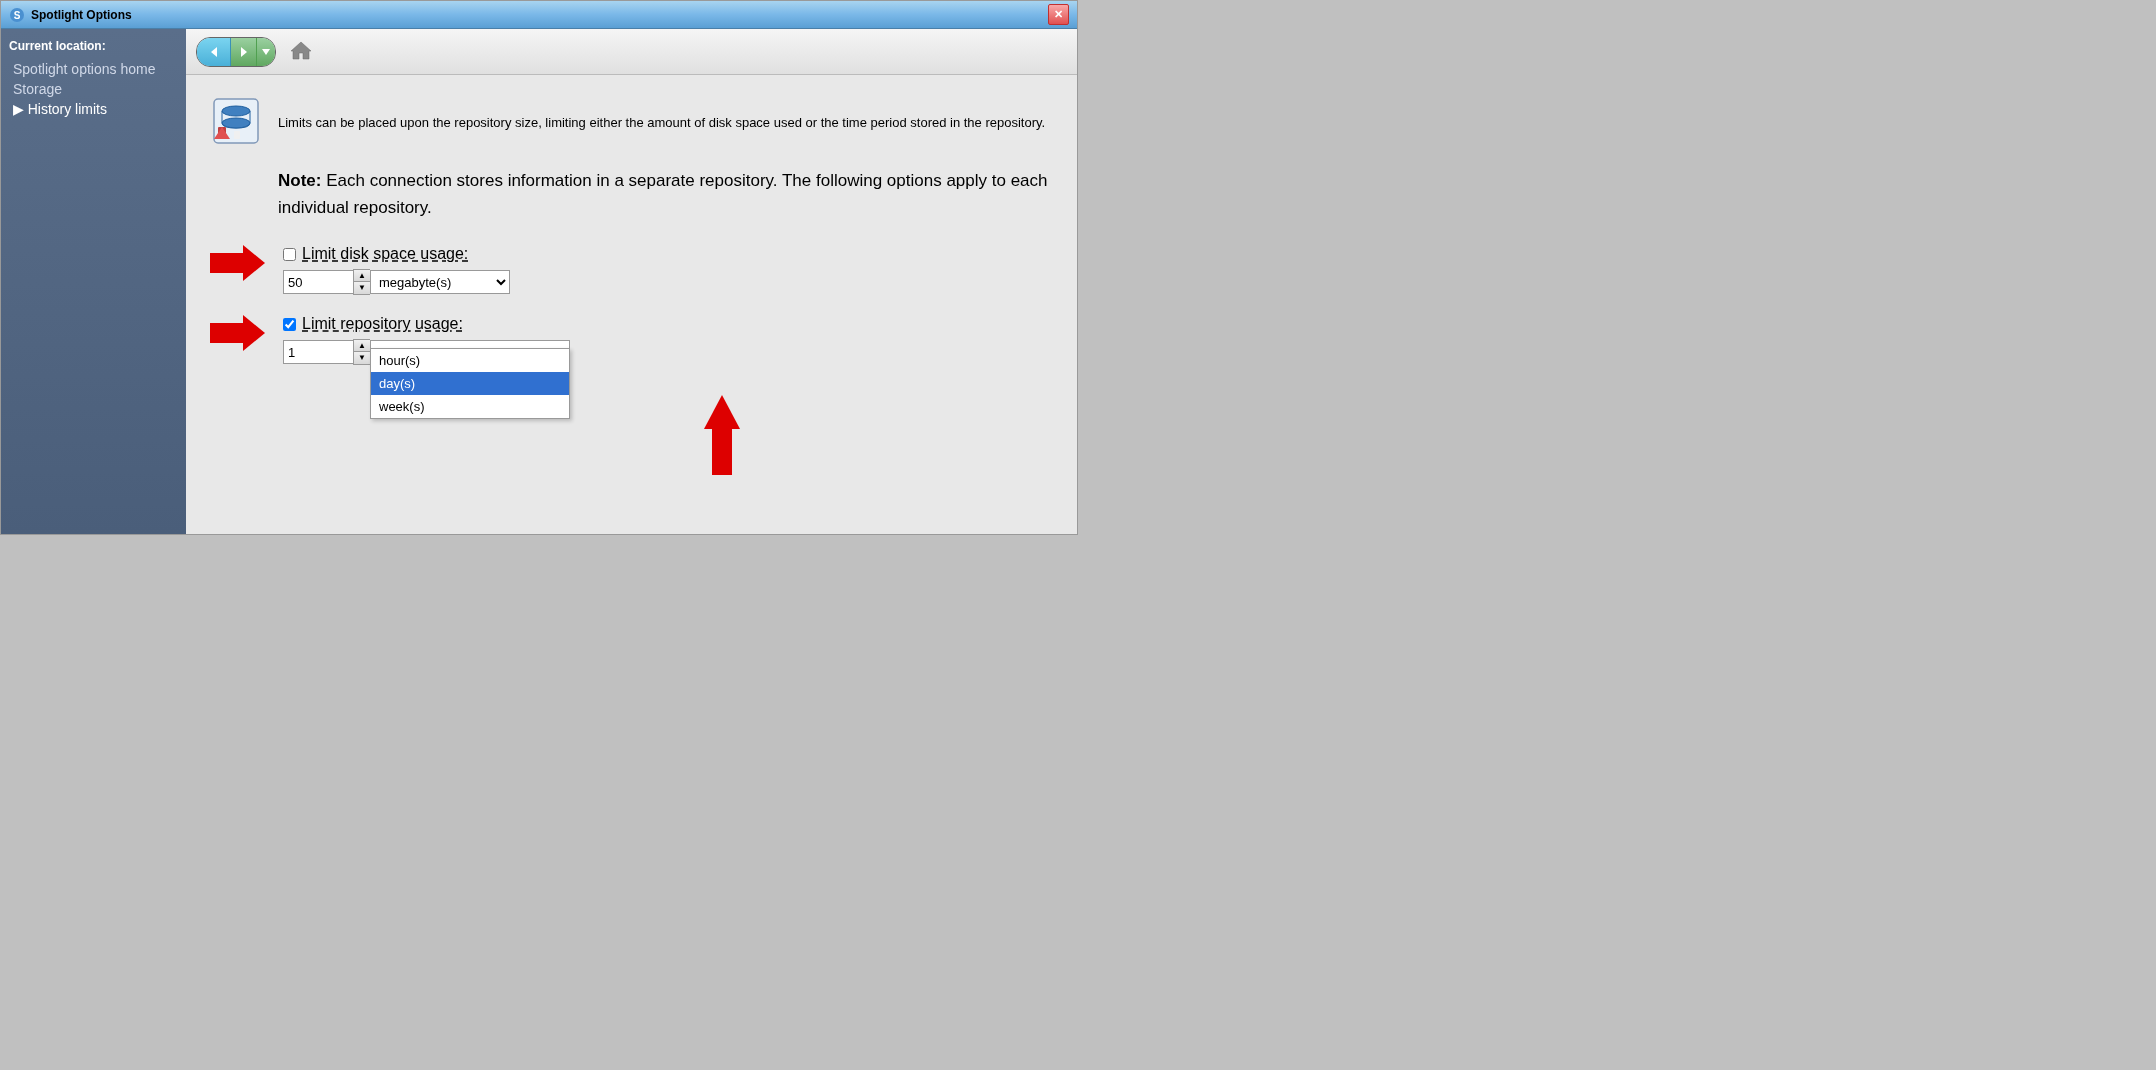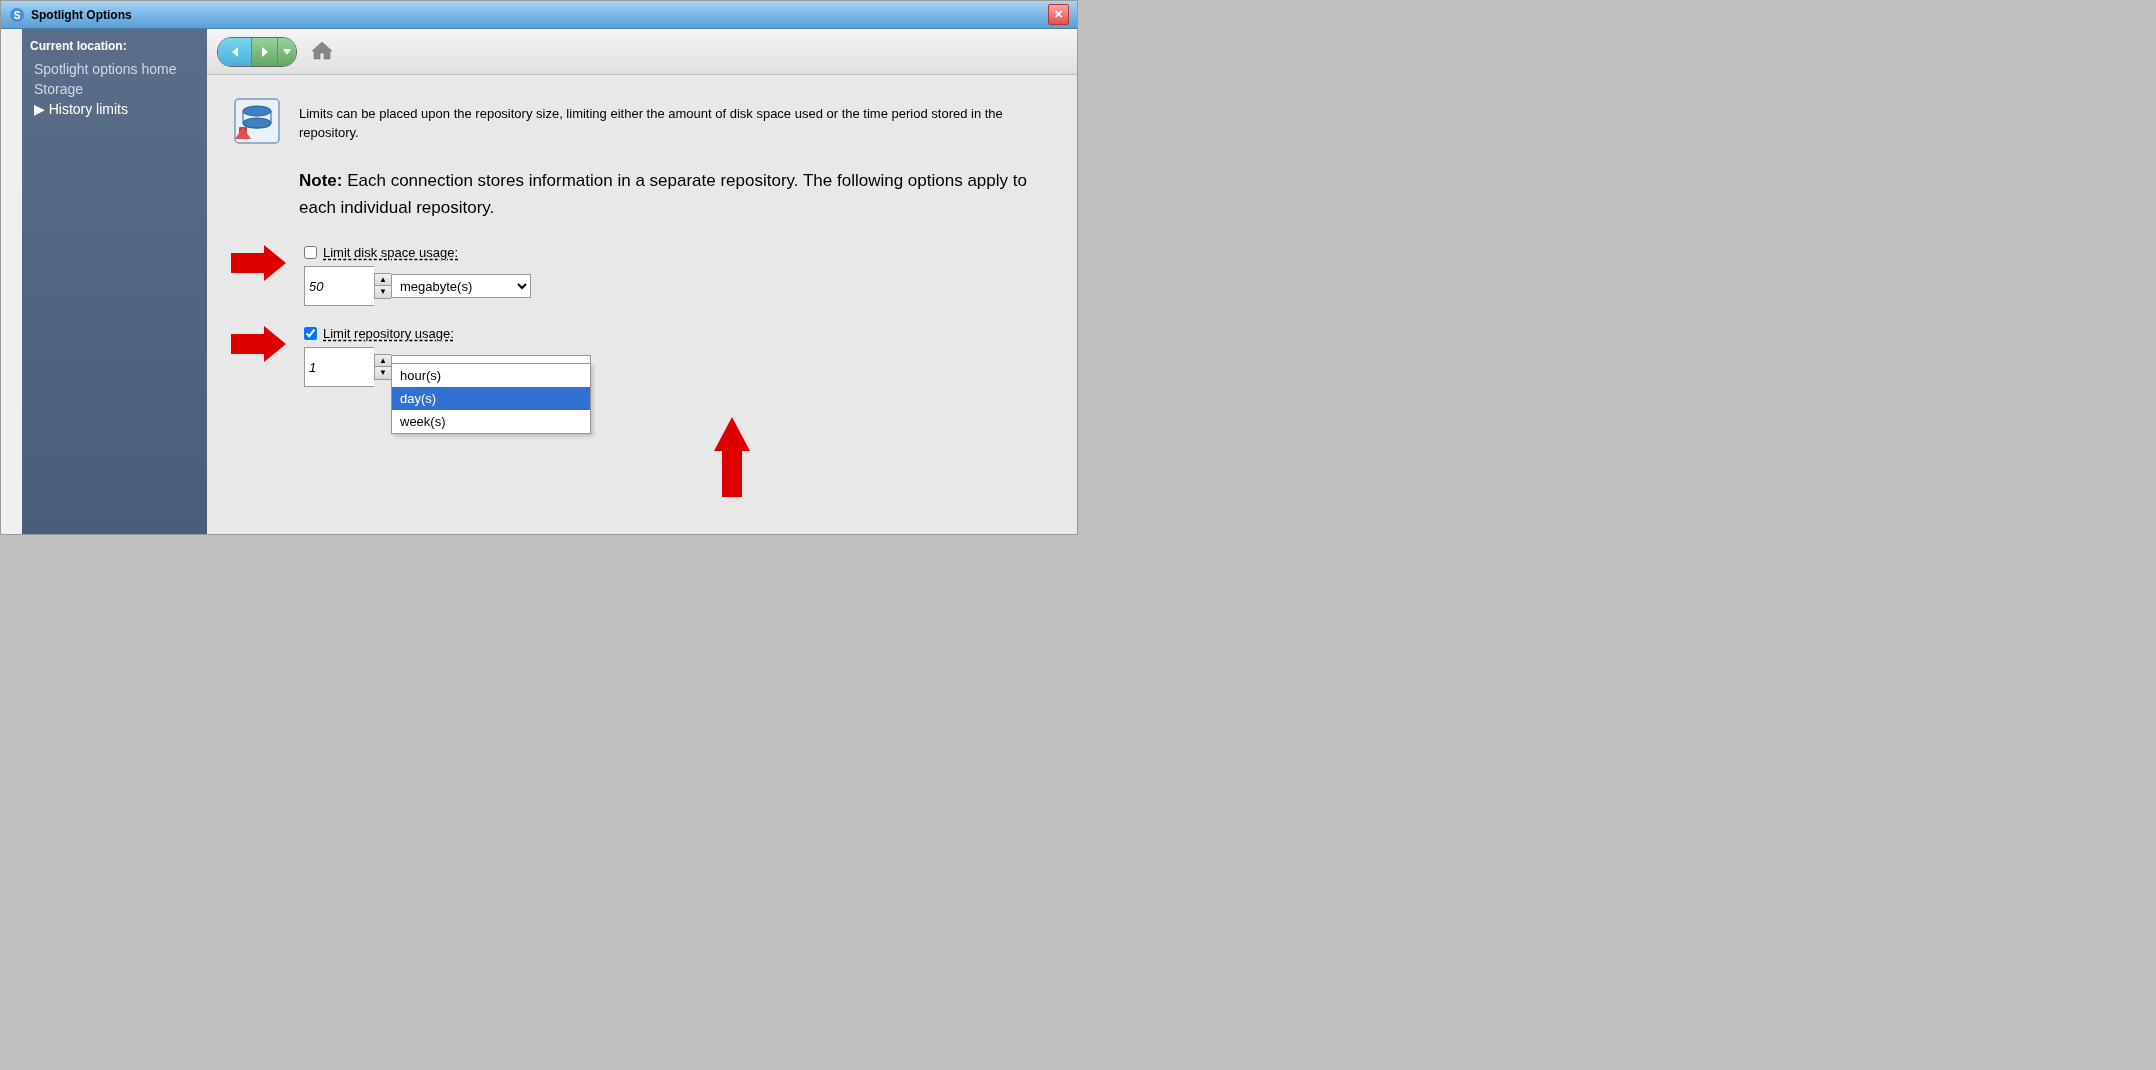--- a/index.html
+++ b/index.html
@@ -56,21 +56,20 @@
       display: flex;
       flex: 1;
       overflow: hidden;
     }
     .sidebar {
       width: 185px;
       background: linear-gradient(to bottom, #5a6e8a 0%, #4a5e7a 100%);
       padding: 10px 8px;
       color: white;
       flex-shrink: 0;
-      margin-left: 21px;
     }
     .sidebar-current-location {
       font-weight: bold;
       font-size: 12px;
       color: white;
       margin-bottom: 6px;
     }
     .sidebar-item {
       padding: 2px 4px;
       font-size: 14px;
@@ -189,27 +188,26 @@
       align-items: center;
       gap: 6px;
     }
     .control-row {
       display: flex;
       align-items: center;
       gap: 0;
     }
     .number-input {
       width: 70px;
-      height: 40px;
+      height: 24px;
       border: 1px solid #999;
       border-right: none;
       padding: 2px 4px;
       background: white;
       font-size: 13px;
-      font-style: italic;
     }
     .spinner {
       display: flex;
       flex-direction: column;
       border: 1px solid #999;
       border-right: none;
     }
     .spinner-up, .spinner-down {
       width: 16px;
       height: 12px;
@@ -330,21 +328,21 @@
       left: 50%;
       transform: translateX(-50%);
       width: 0;
       height: 0;
       border-left: 18px solid transparent;
       border-right: 18px solid transparent;
       border-bottom: 34px solid #dd0000;
     }
 
     .checkbox-label {
-      font-size: 13px;
+      font-size: 16px;
       text-decoration: underline;
       text-decoration-style: dashed;
       cursor: default;
     }
     input[type="checkbox"] {
       width: 13px;
       height: 13px;
     }
   </style>
 </head>

